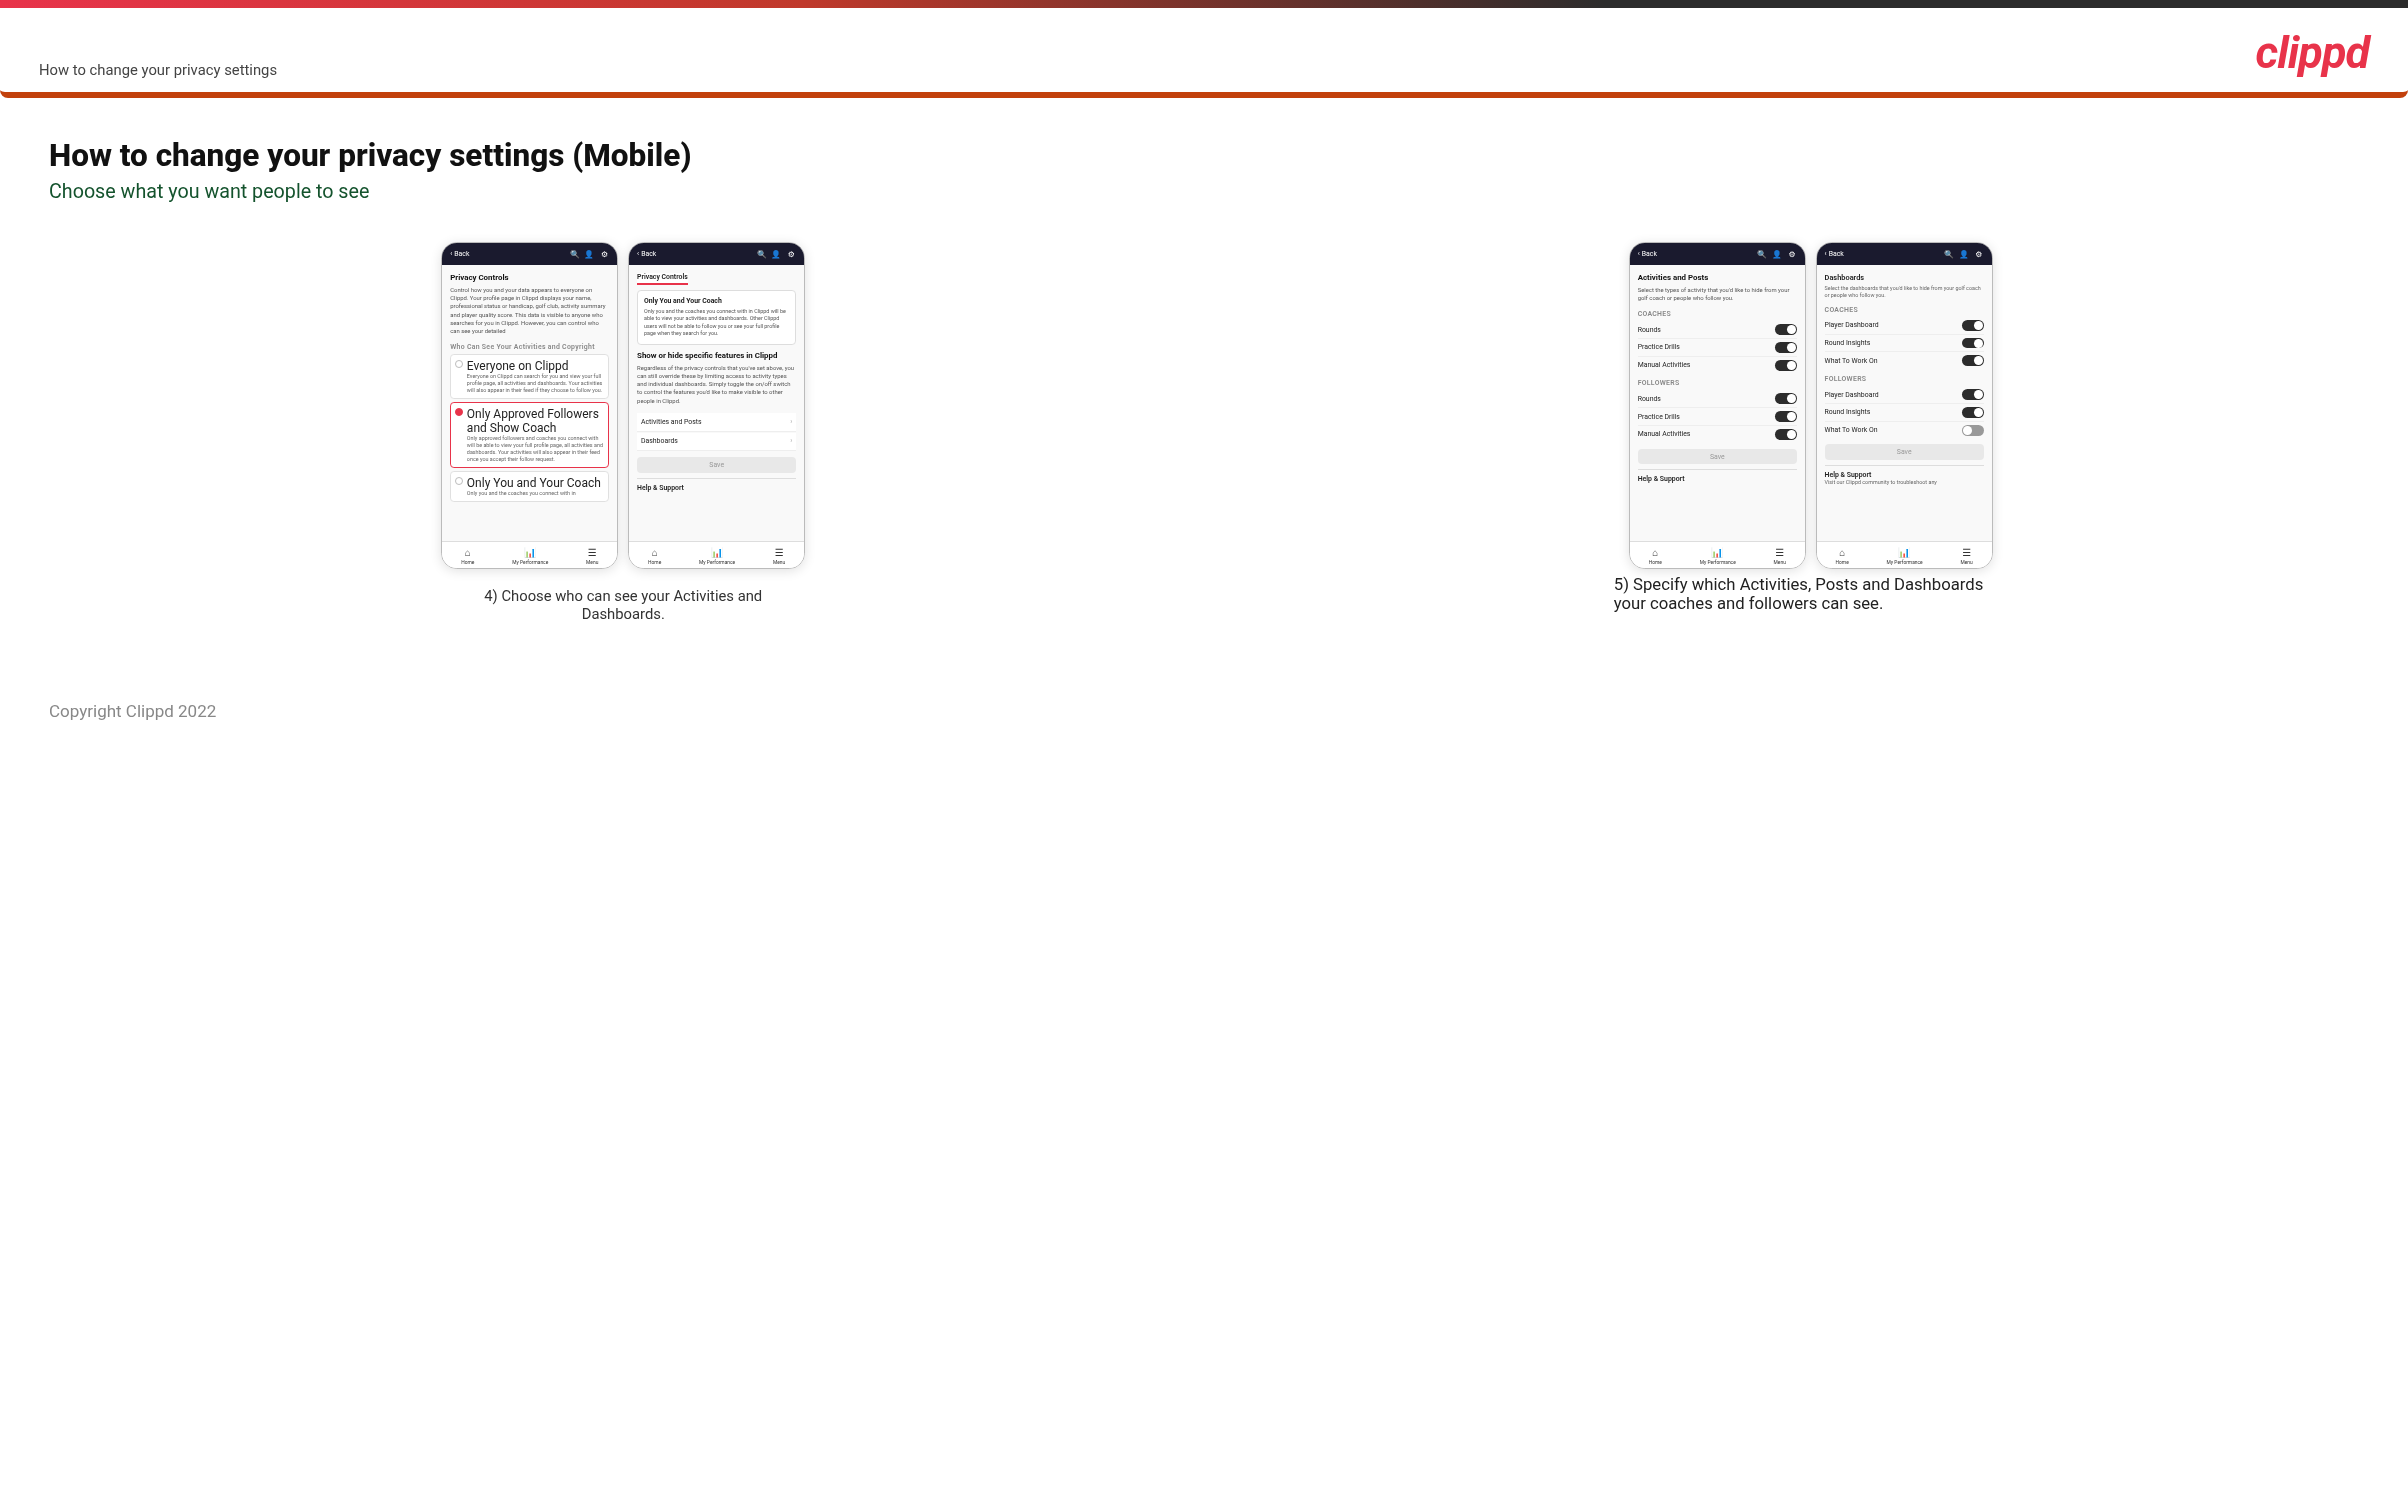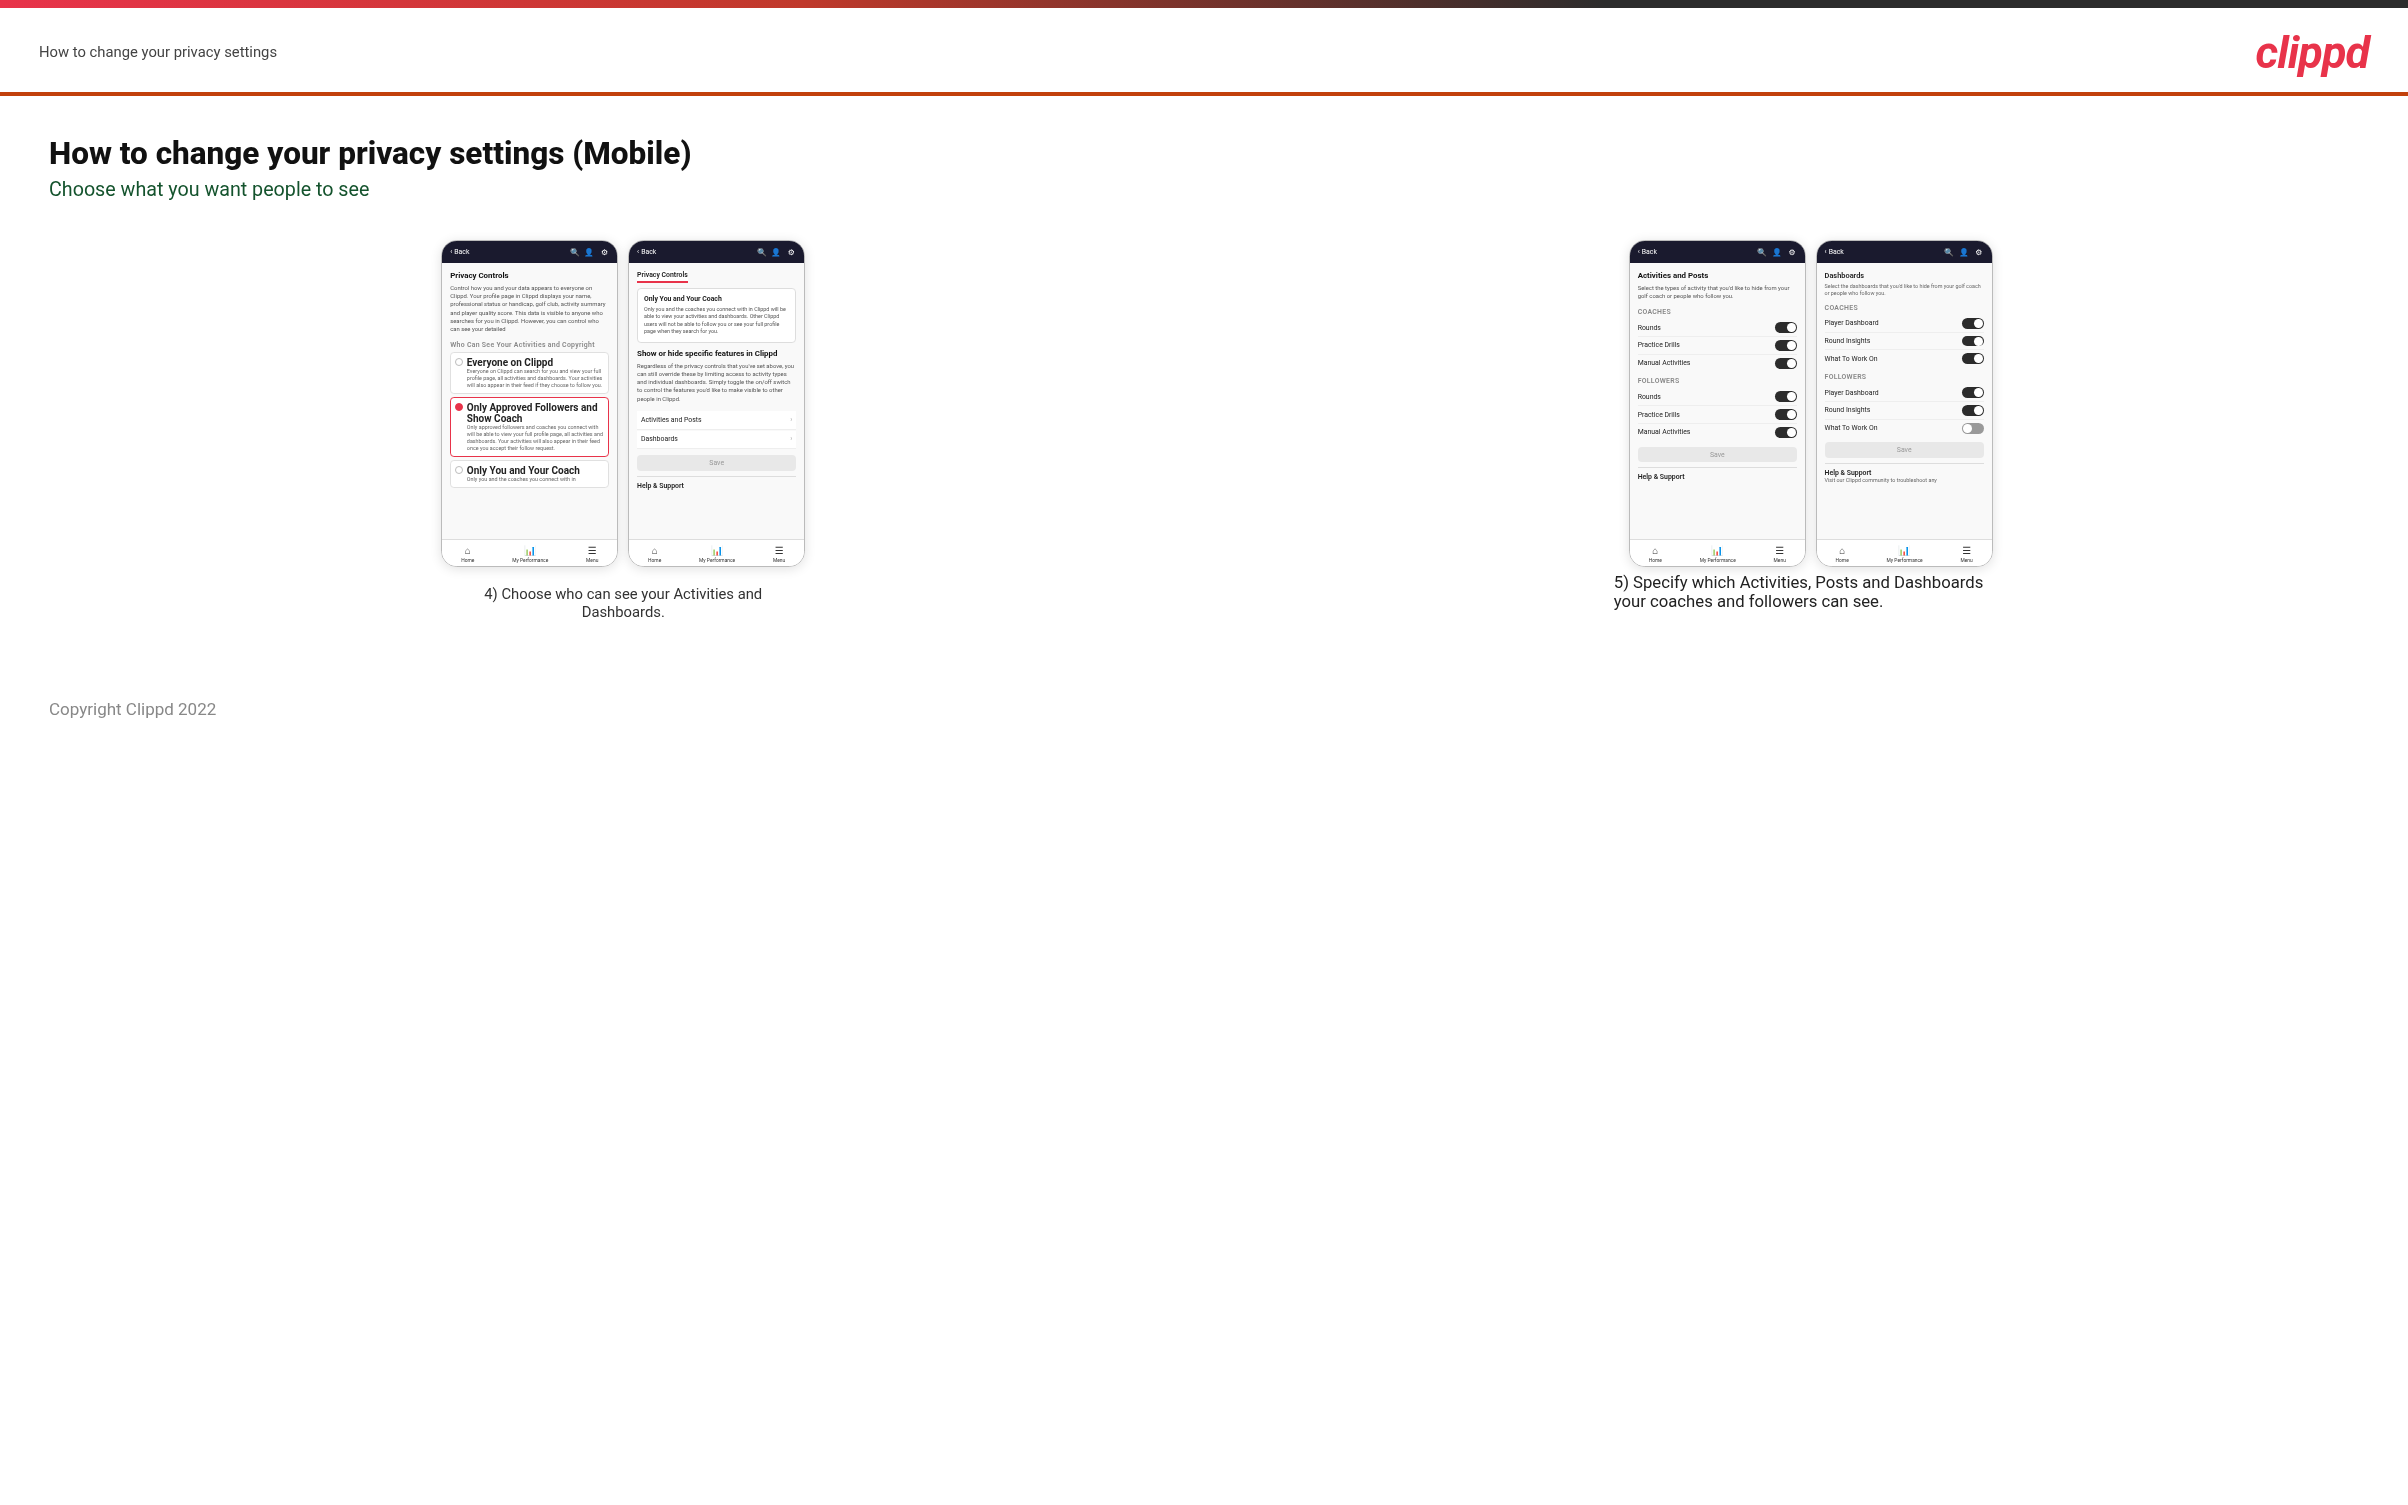--- a/index.html
+++ b/index.html
@@ -12,24 +12,25 @@
 
     
     .top-bar {
       height: 7.9px;
       background: linear-gradient(to right, #e8334a, #c0392b, #2c2c2c, #2c2c2c);
     }
 
     
     .header {
       display: flex;
-      align-items: center;
+      align-items: flex-end;
       justify-content: space-between;
       padding: 17.7px 39px 13.8px 39px;
-      border-bottom: 4px solid #c2410c;
+      border-bottom: 6px solid #c2410c;
+      border-radius: 8px;
     }
     .header-breadcrumb {
       font-size: 14.8px;
       color: #444;
     }
     .logo {
       font-size: 45px;
       font-weight: 700;
       color: #e8334a;
       letter-spacing: -1px;
@@ -247,22 +248,22 @@
       border-radius: 50%;
       border: 1.5px solid #bbb;
       margin-top: 1px;
       flex-shrink: 0;
     }
     .radio-dot.selected {
       border-color: #e8334a;
       background: #e8334a;
     }
     .radio-text-title {
-      font-size: 10px;
-      font-weight: 700;
+      font-size: 12px;
+      font-weight: 400;
       color: #222;
     }
     .radio-text-desc {
       font-size: 5.4px;
       color: #666;
       line-height: 1.3;
     }
 
     
     .phone-menu-item {

